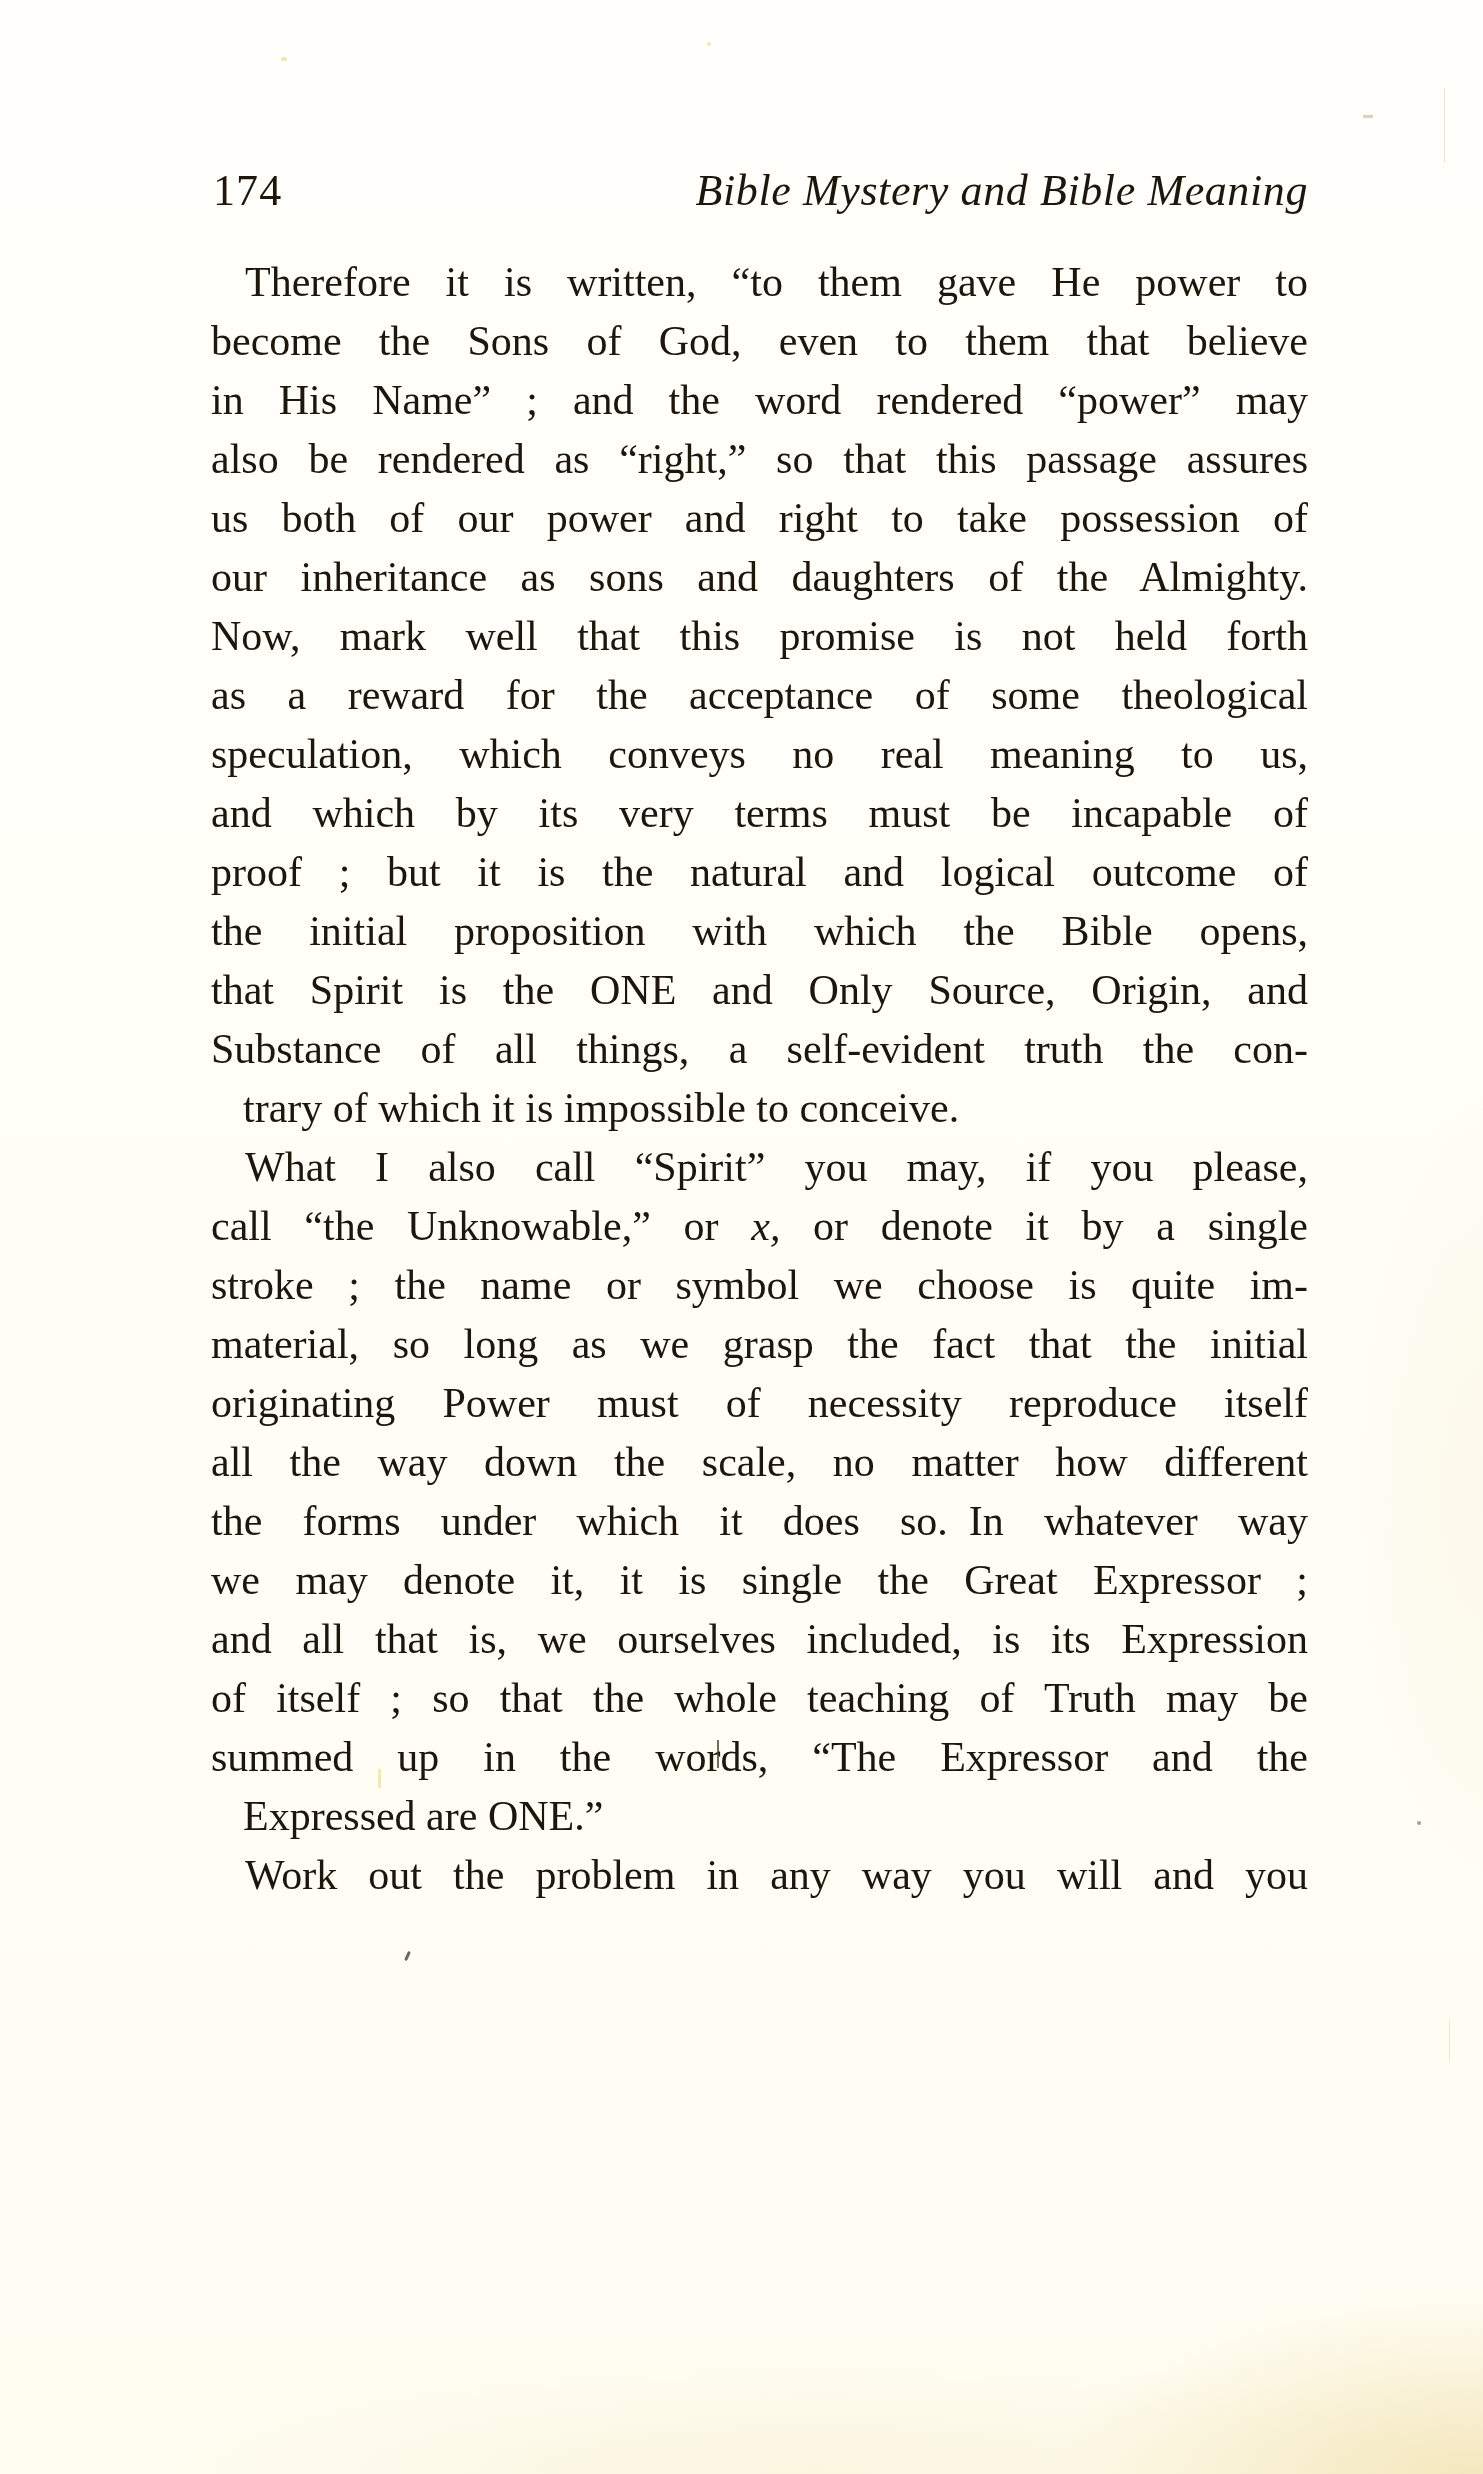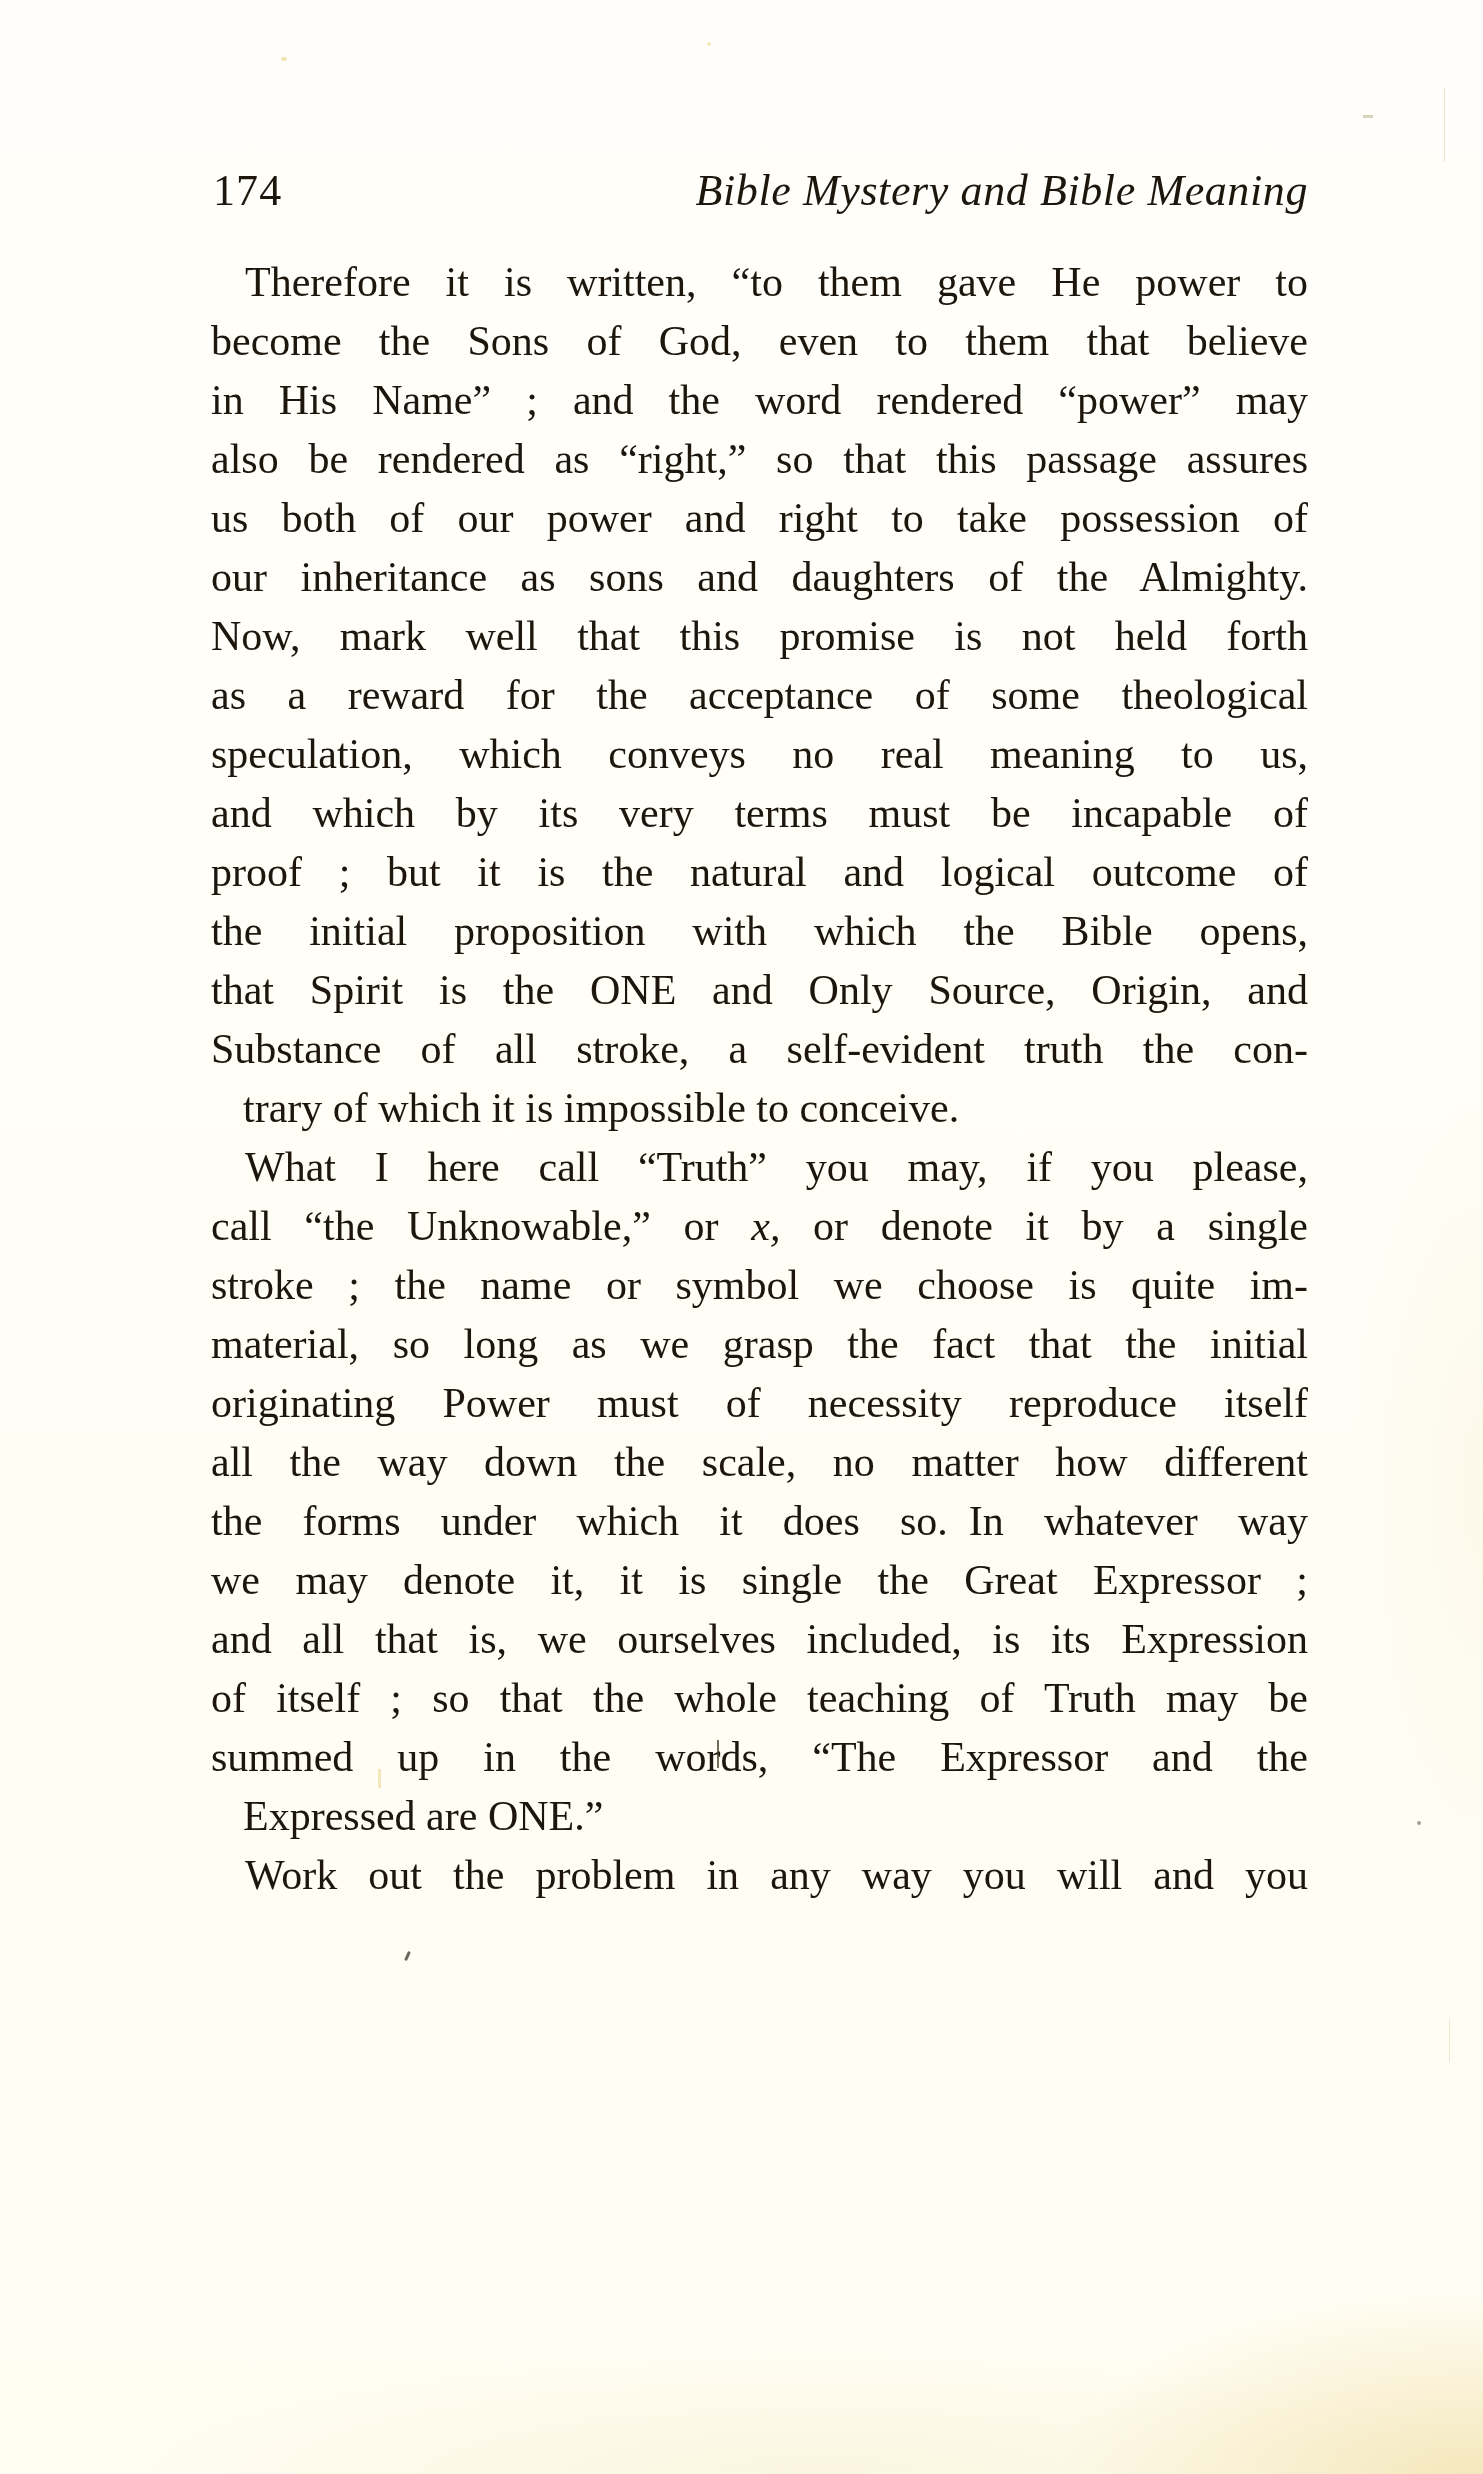--- a/index.html
+++ b/index.html
@@ -76,23 +76,23 @@
       <div class="line"><span>also be rendered as “right,” so that this passage assures</span></div>
       <div class="line"><span>us both of our power and right to take possession of</span></div>
       <div class="line"><span>our inheritance as sons and daughters of the Almighty.</span></div>
       <div class="line"><span>Now, mark well that this promise is not held forth</span></div>
       <div class="line"><span>as a reward for the acceptance of some theological</span></div>
       <div class="line"><span>speculation, which conveys no real meaning to us,</span></div>
       <div class="line"><span>and which by its very terms must be incapable of</span></div>
       <div class="line"><span>proof ; but it is the natural and logical outcome of</span></div>
       <div class="line"><span>the initial proposition with which the Bible opens,</span></div>
       <div class="line"><span>that Spirit is the ONE and Only Source, Origin, and</span></div>
-      <div class="line"><span>Substance of all stroke, a self-evident truth the con-</span></div>
+      <div class="line"><span>Substance of all things, a self-evident truth the con-</span></div>
       <div class="line final"><span>trary of which it is impossible to conceive.</span></div>
-      <div class="line indent"><span>What I here call “Truth” you may, if you please,</span></div>
+      <div class="line indent"><span>What I also call “Spirit” you may, if you please,</span></div>
       <div class="line"><span>call “the Unknowable,” or </span><span style="font-style: italic;">x,</span><span> or denote it by a single</span></div>
       <div class="line"><span>stroke ; the name or symbol we choose is quite im-</span></div>
       <div class="line"><span>material, so long as we grasp the fact that the initial</span></div>
       <div class="line"><span>originating Power must of necessity reproduce itself</span></div>
       <div class="line"><span>all the way down the scale, no matter how different</span></div>
       <div class="line"><span>the forms under which it does so. In whatever way</span></div>
       <div class="line"><span>we may denote it, it is single the Great Expressor ;</span></div>
       <div class="line"><span>and all that is, we ourselves included, is its Expression</span></div>
       <div class="line"><span>of itself ; so that the whole teaching of Truth may be</span></div>
       <div class="line"><span>summed up in the words, “The Expressor and the</span></div>

